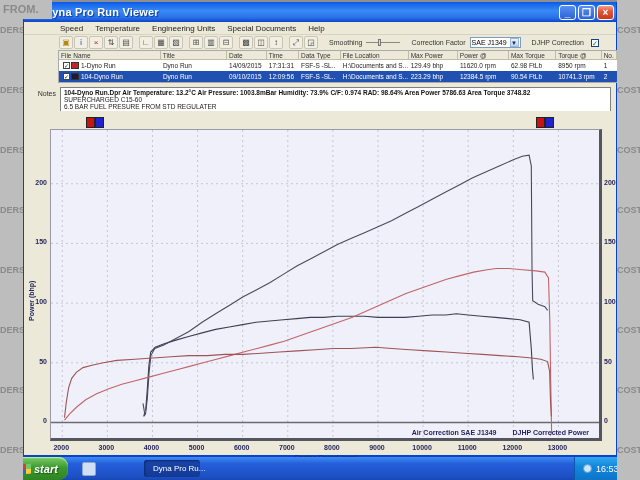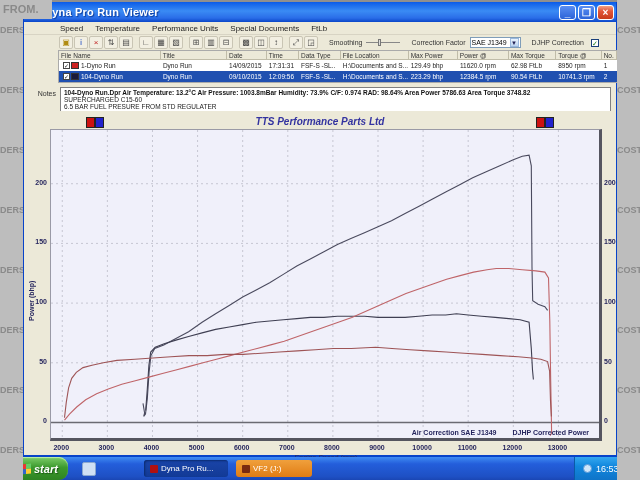--- a/index.html
+++ b/index.html
@@ -101,21 +101,21 @@
                background:linear-gradient(#7ece6a,#3c9a2e 45%,#2e8422); display:flex; align-items:center;
                padding-left:5px; gap:3px; box-shadow:inset 0 1px 1px #bff0a8; }
   #start-flag { width:10px; height:10px; display:grid; grid-template-columns:5px 5px; grid-template-rows:5px 5px; transform:skewY(-6deg); }
   #start-flag i:nth-child(1){background:#e33;} #start-flag i:nth-child(2){background:#6c6;}
   #start-flag i:nth-child(3){background:#36c;} #start-flag i:nth-child(4){background:#fc3;}
   #start-text { color:#fff; font-weight:bold; font-style:italic; font-size:11px; text-shadow:1px 1px 1px #1a5a12; }
   #quick-launch { width:14px; height:14px; margin-left:14px; background:#cfe0f4; border:1px solid #8aa8d0; border-radius:2px; }
   .task-btn { height:17px; margin-left:8px; border-radius:3px; display:flex; align-items:center; gap:3px;
               padding:0 6px; font-size:8px; color:#fff; white-space:nowrap; }
   .task-btn .ticon { width:8px; height:8px; border-radius:1px; }
-  #task-1 { background:linear-gradient(#1a44a8,#123a96); box-shadow:inset 1px 1px 2px #0a2a70; width:84px; margin-left:48px; }
+  #task-1 { background:linear-gradient(#1a44a8,#123a96); box-shadow:inset 1px 1px 2px #0a2a70; width:56px; margin-left:48px; }
   #task-1 .ticon { background:#b01010; }
   #task-2 { background:linear-gradient(#f0a03c,#e07c14); width:76px; }
   #task-2 .ticon { background:#7a2a10; }
   #tray { position:absolute; right:0; top:0; bottom:0; width:66px;
           background:linear-gradient(#35a8f0,#1287dd 40%,#0f74c8); border-left:1px solid #0a5aa8;
           display:flex; align-items:center; gap:4px; padding-left:8px; }
   #tray-icon { width:9px; height:9px; border-radius:50%; background:#cfe6fa; border:1px solid #5a9ad8; }
   #clock { color:#fff; font-size:9px; }
 </style>
 </head>
@@ -129,23 +129,23 @@
       <div id="title-icon"></div>
       <div id="title-text">Dyna Pro Run Viewer</div>
       <div class="tb-btn">_</div>
       <div class="tb-btn">❐</div>
       <div class="tb-btn close">×</div>
     </div>
 
     <div id="menubar">
       <span>Speed</span>
       <span>Temperature</span>
-      <span>Performance Units</span>
+      <span>Engineering Units</span>
       <span>Special Documents</span>
-      <span>FtLb</span>
+      <span>Help</span>
     </div>
 
     <div id="toolbar">
       <span id="toolbar-icons" style="display:flex;gap:1px;">
           <span class="t-icon" style="color: rgb(176, 138, 16);">▣</span>
           <span class="t-icon" style="color: rgb(16, 64, 192);">ℹ</span>
           <span class="t-icon" style="color: rgb(192, 32, 32);">×</span>
           <span class="t-icon">⇅</span>
           <span class="t-icon">▤</span>
           <span class="t-sep"></span>
@@ -233,21 +233,20 @@
     <div id="notes-area">
       <div id="notes-label">Notes</div>
       <div id="notes-box">
         <div class="n1">104-Dyno Run.Dpr   Air Temperature: 13.2°C   Air Pressure: 1003.8mBar   Humidity: 73.9%   C/F: 0.974   RAD: 98.64%   Area Power 5786.63   Area Torque 3748.82</div>
         <div class="n2">SUPERCHARGED C15-60</div>
         <div class="n3">6.5 BAR FUEL PRESURE FROM STD REGULATER</div>
       </div>
     </div>
 
     <div id="chart-panel">
-      <div id="chart-title">TTS Performance Parts Ltd</div>
       <div class="legend-pair" id="legend-left">
           <i style="background: rgb(204, 17, 17);"></i>
           <i style="background: rgb(34, 34, 204);"></i>
         </div>
       <div class="legend-pair" id="legend-right">
           <i style="background: rgb(204, 17, 17);"></i>
           <i style="background: rgb(34, 34, 204);"></i>
         </div>
 
       <div id="plot-wrap">
@@ -318,24 +317,20 @@
           <i></i>
           <i></i>
         </span>
       <span id="start-text">start</span>
     </div>
     <div id="quick-launch"></div>
     <div class="task-btn" id="task-1">
       <span class="ticon"></span>
       <span>Dyna Pro Ru...</span>
     </div>
-    <div class="task-btn" id="task-2">
-      <span class="ticon"></span>
-      <span>VF2 (J:)</span>
-    </div>
     <div id="tray">
       <span id="tray-icon"></span>
       <span id="clock">16:53</span>
     </div>
   </div>
 
   <div class="wm-strip" id="wm-left">
       <span>DERS.</span>
       <span>DERS.</span>
       <span>DERS.</span>

